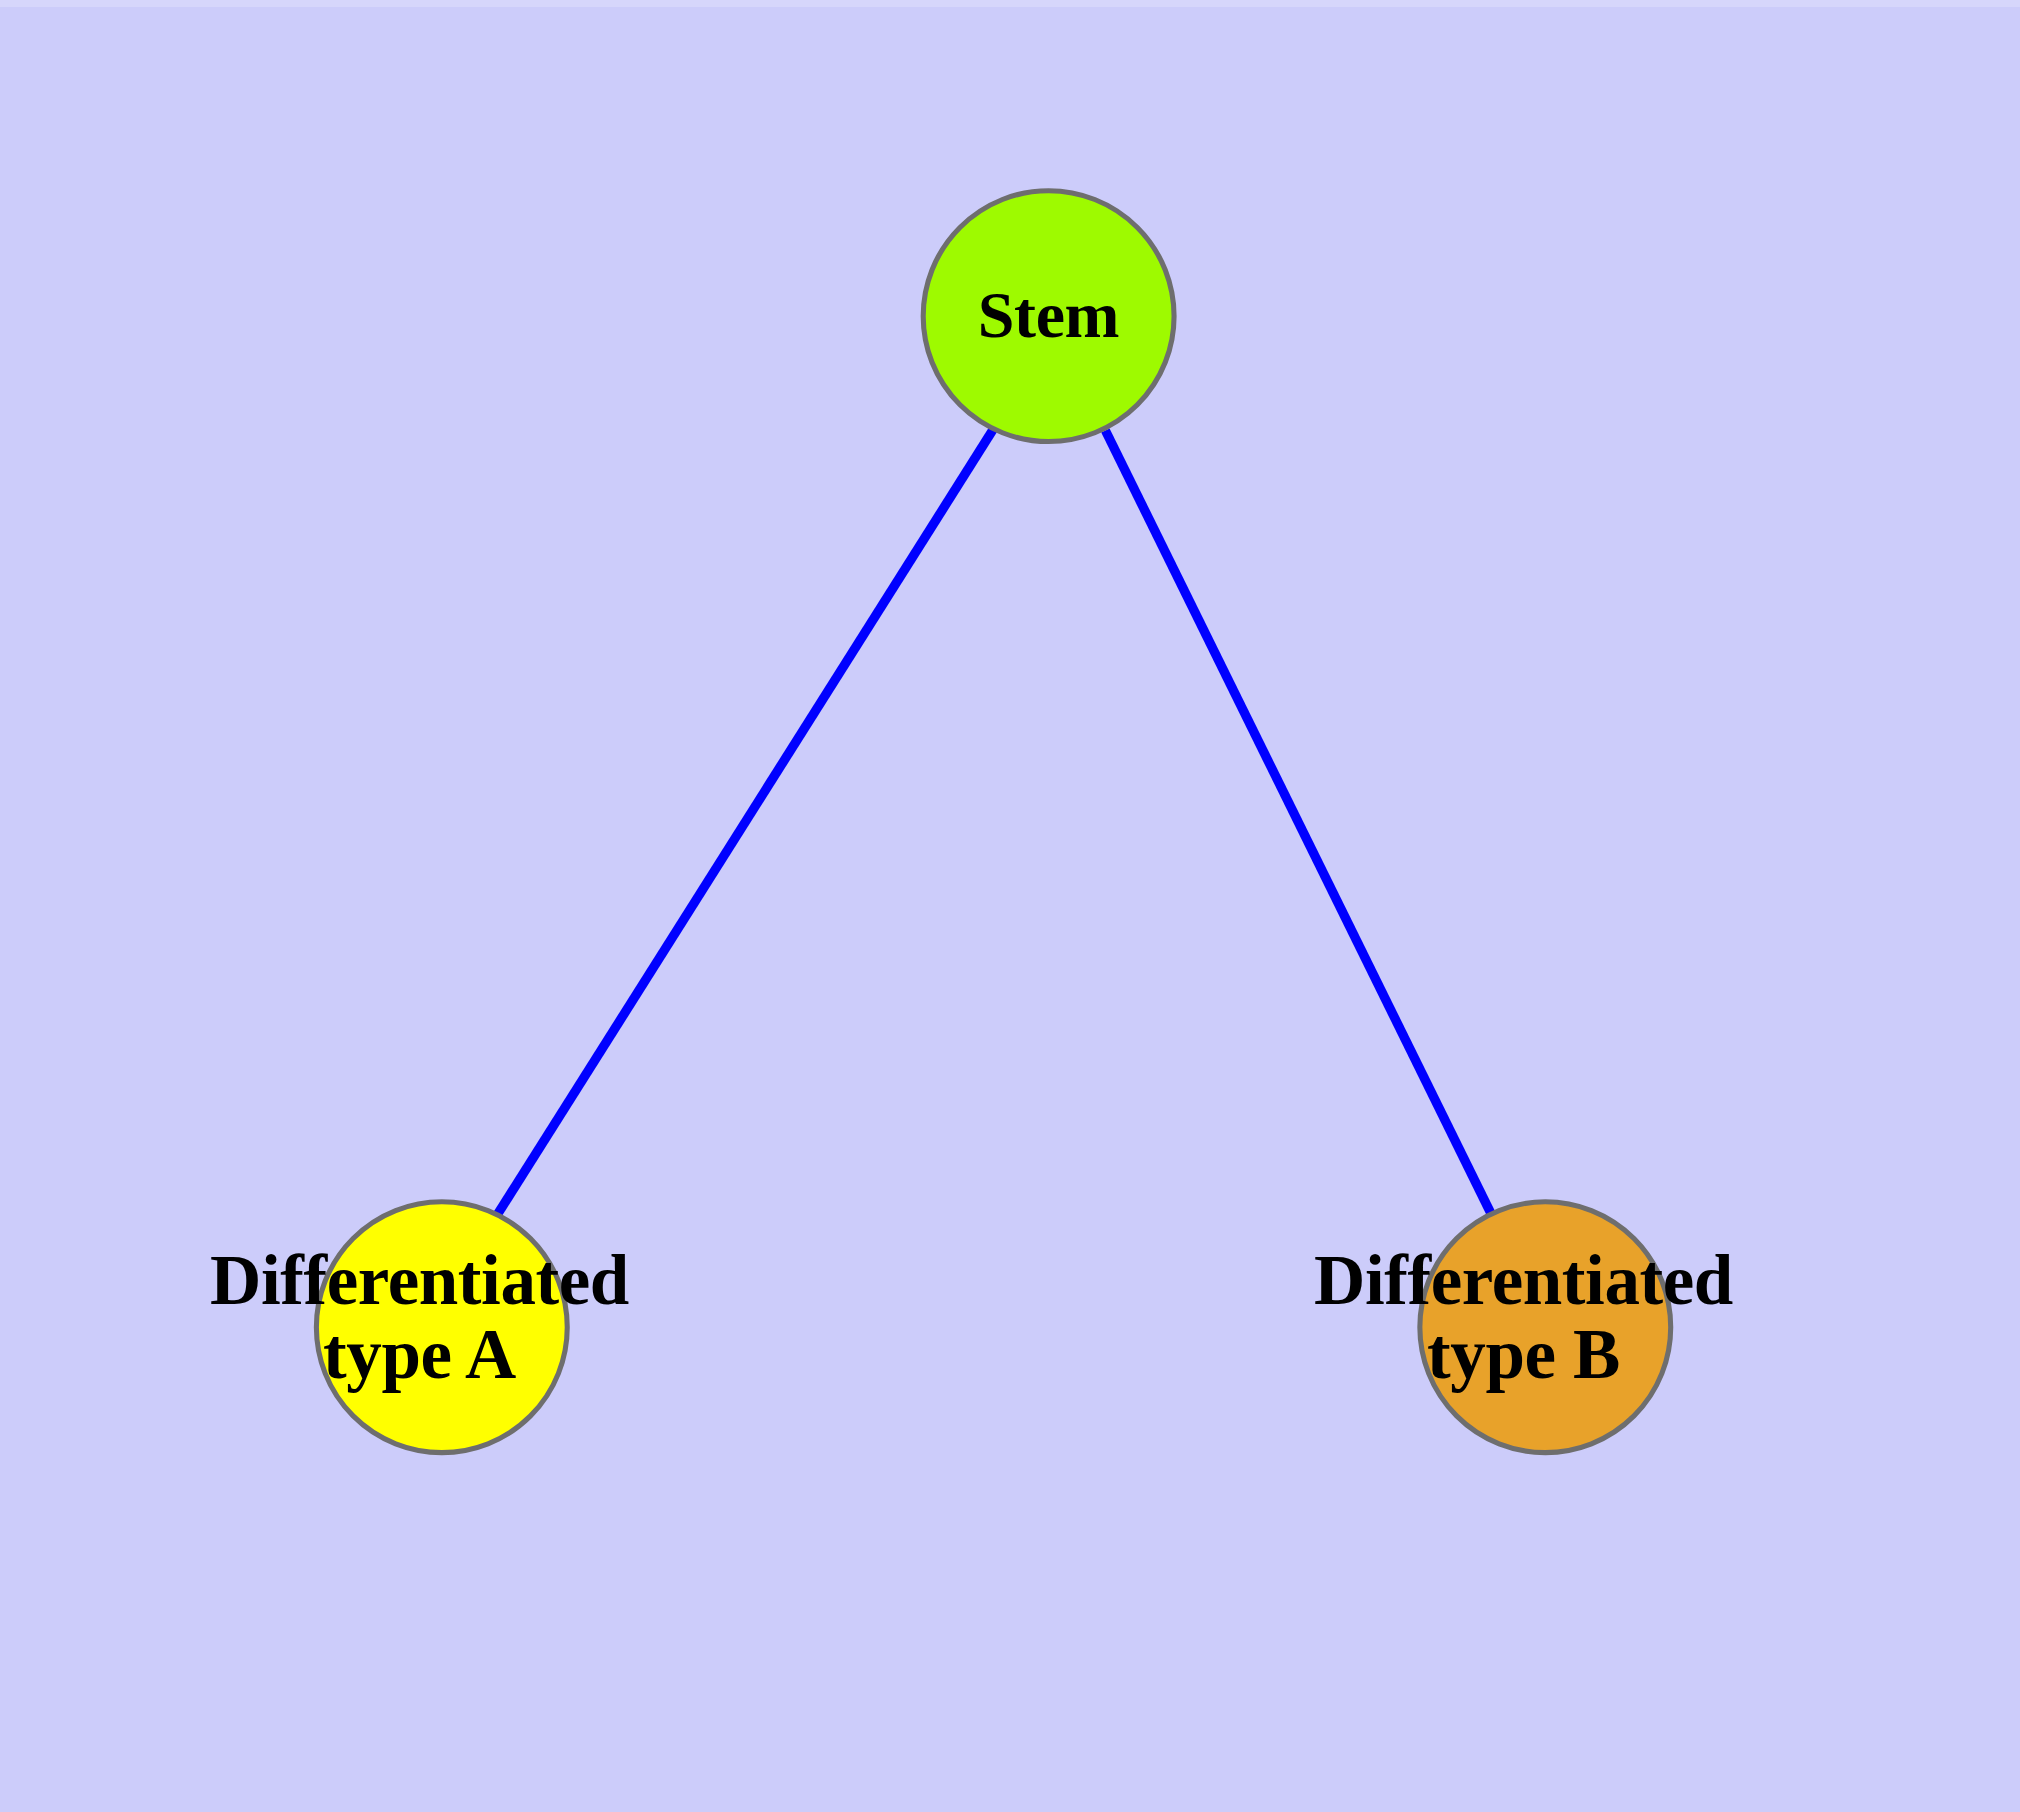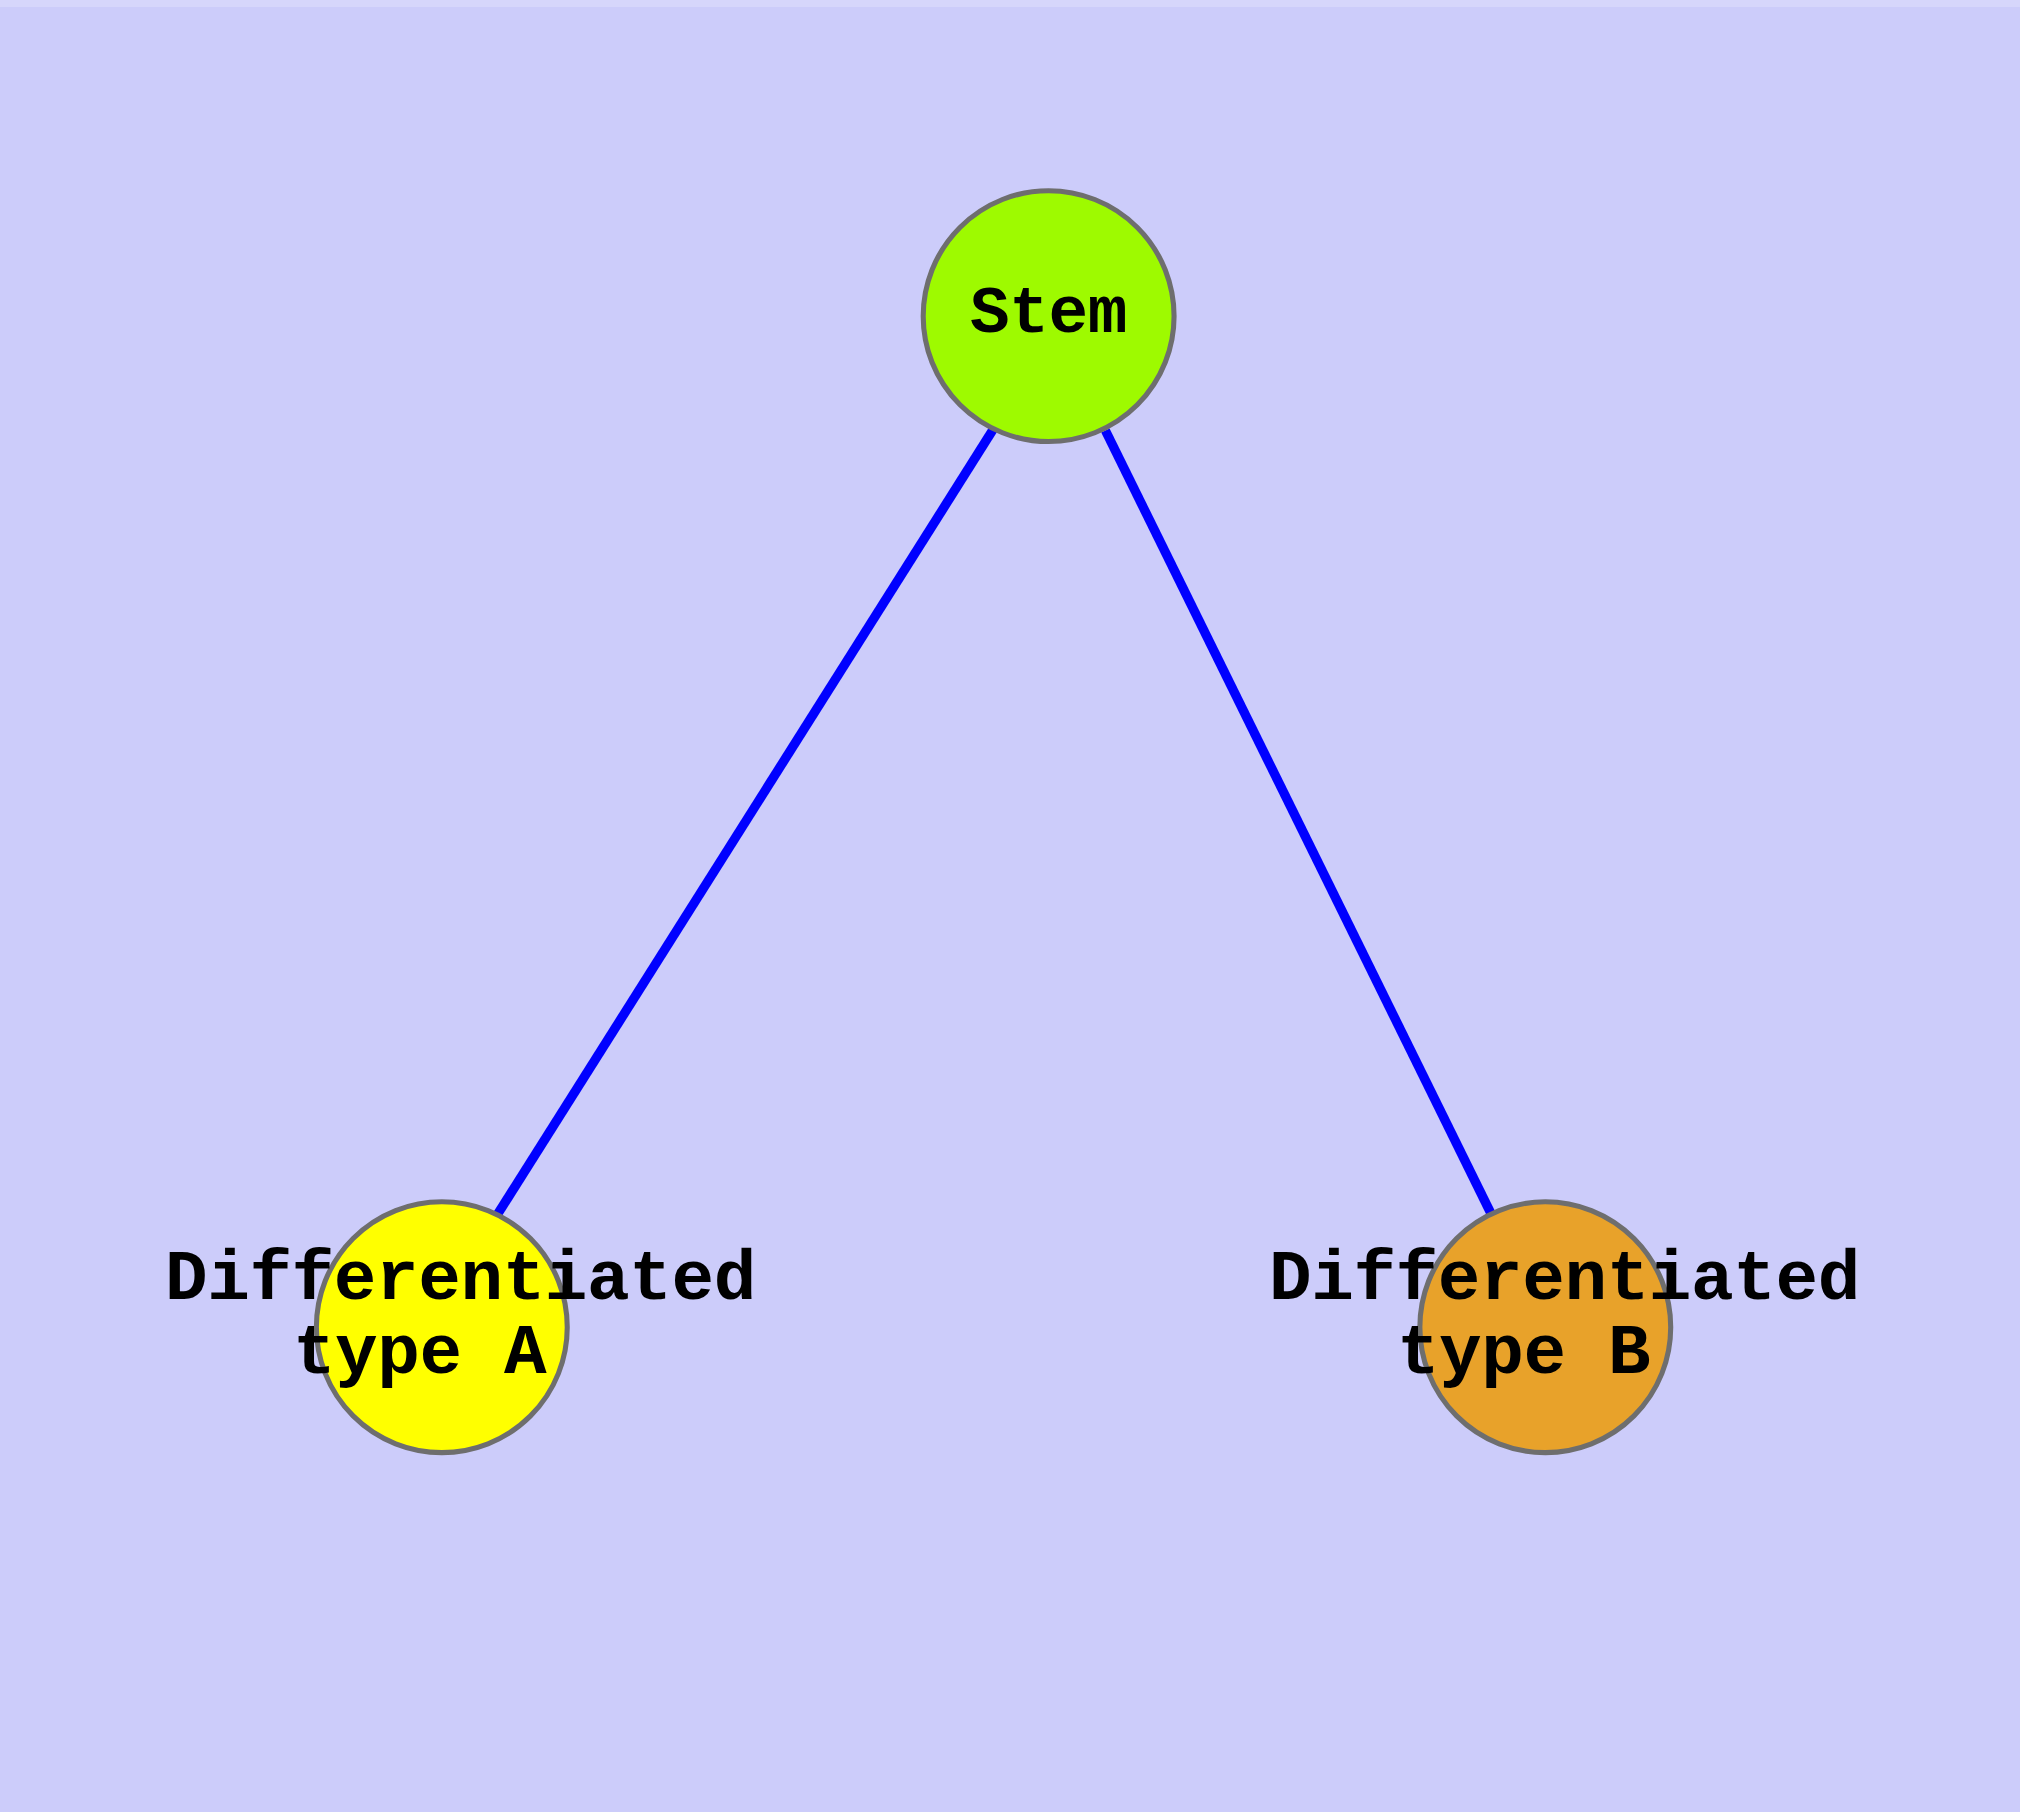--- a/index.html
+++ b/index.html
@@ -6,21 +6,21 @@
     margin: 0;
     padding: 0;
     background: #ffffff;
   }
   #canvas {
     position: relative;
     width: 2021px;
     height: 1812px;
     overflow: hidden;
     background: #ccccfa;
-    font-family: Liberation Mono, monospace;
+    font-family: Liberation Serif, serif;
   }
   #bg-top-strip {
     position: absolute;
     left: 0; top: 0;
     width: 2021px;
     height: 6.8px;
     background: #d6d6fb;
   }
   #graph-svg {
     position: absolute;

